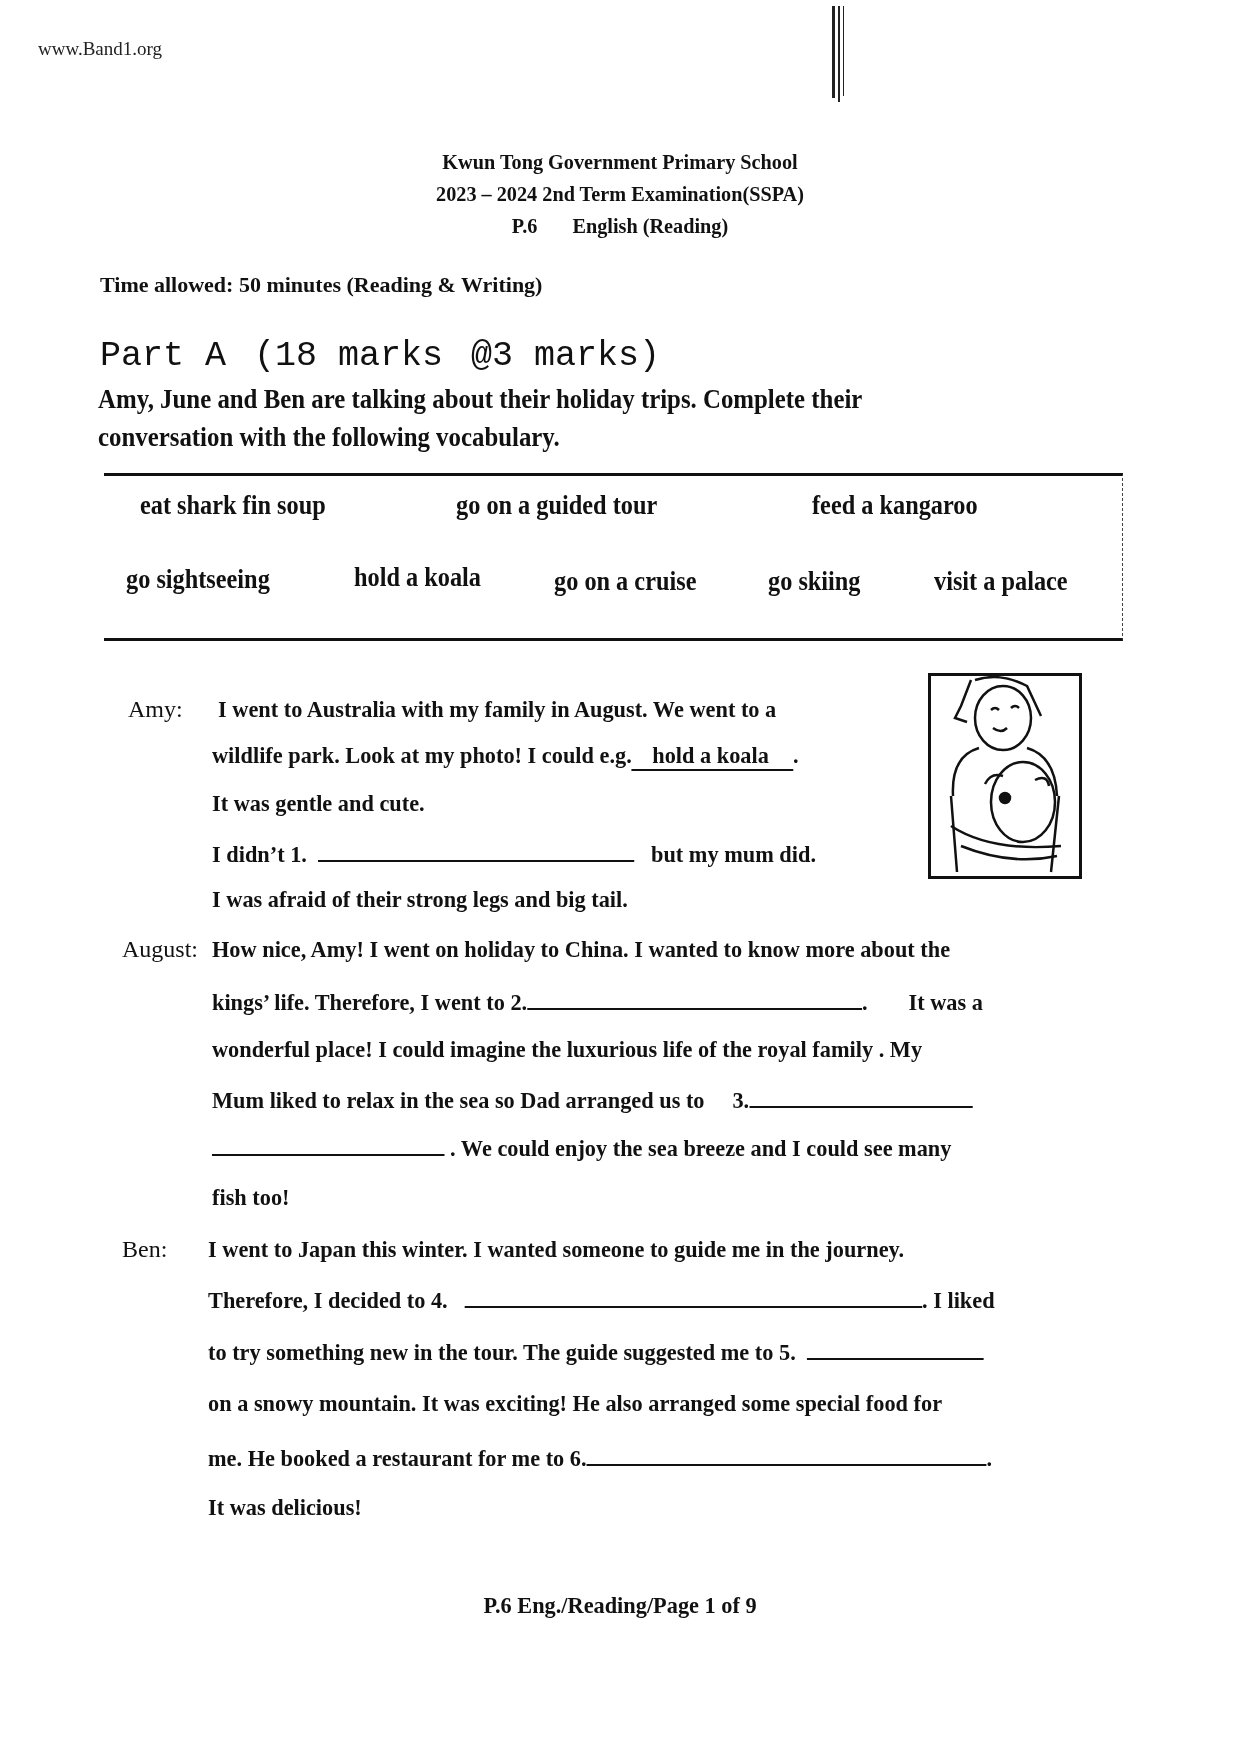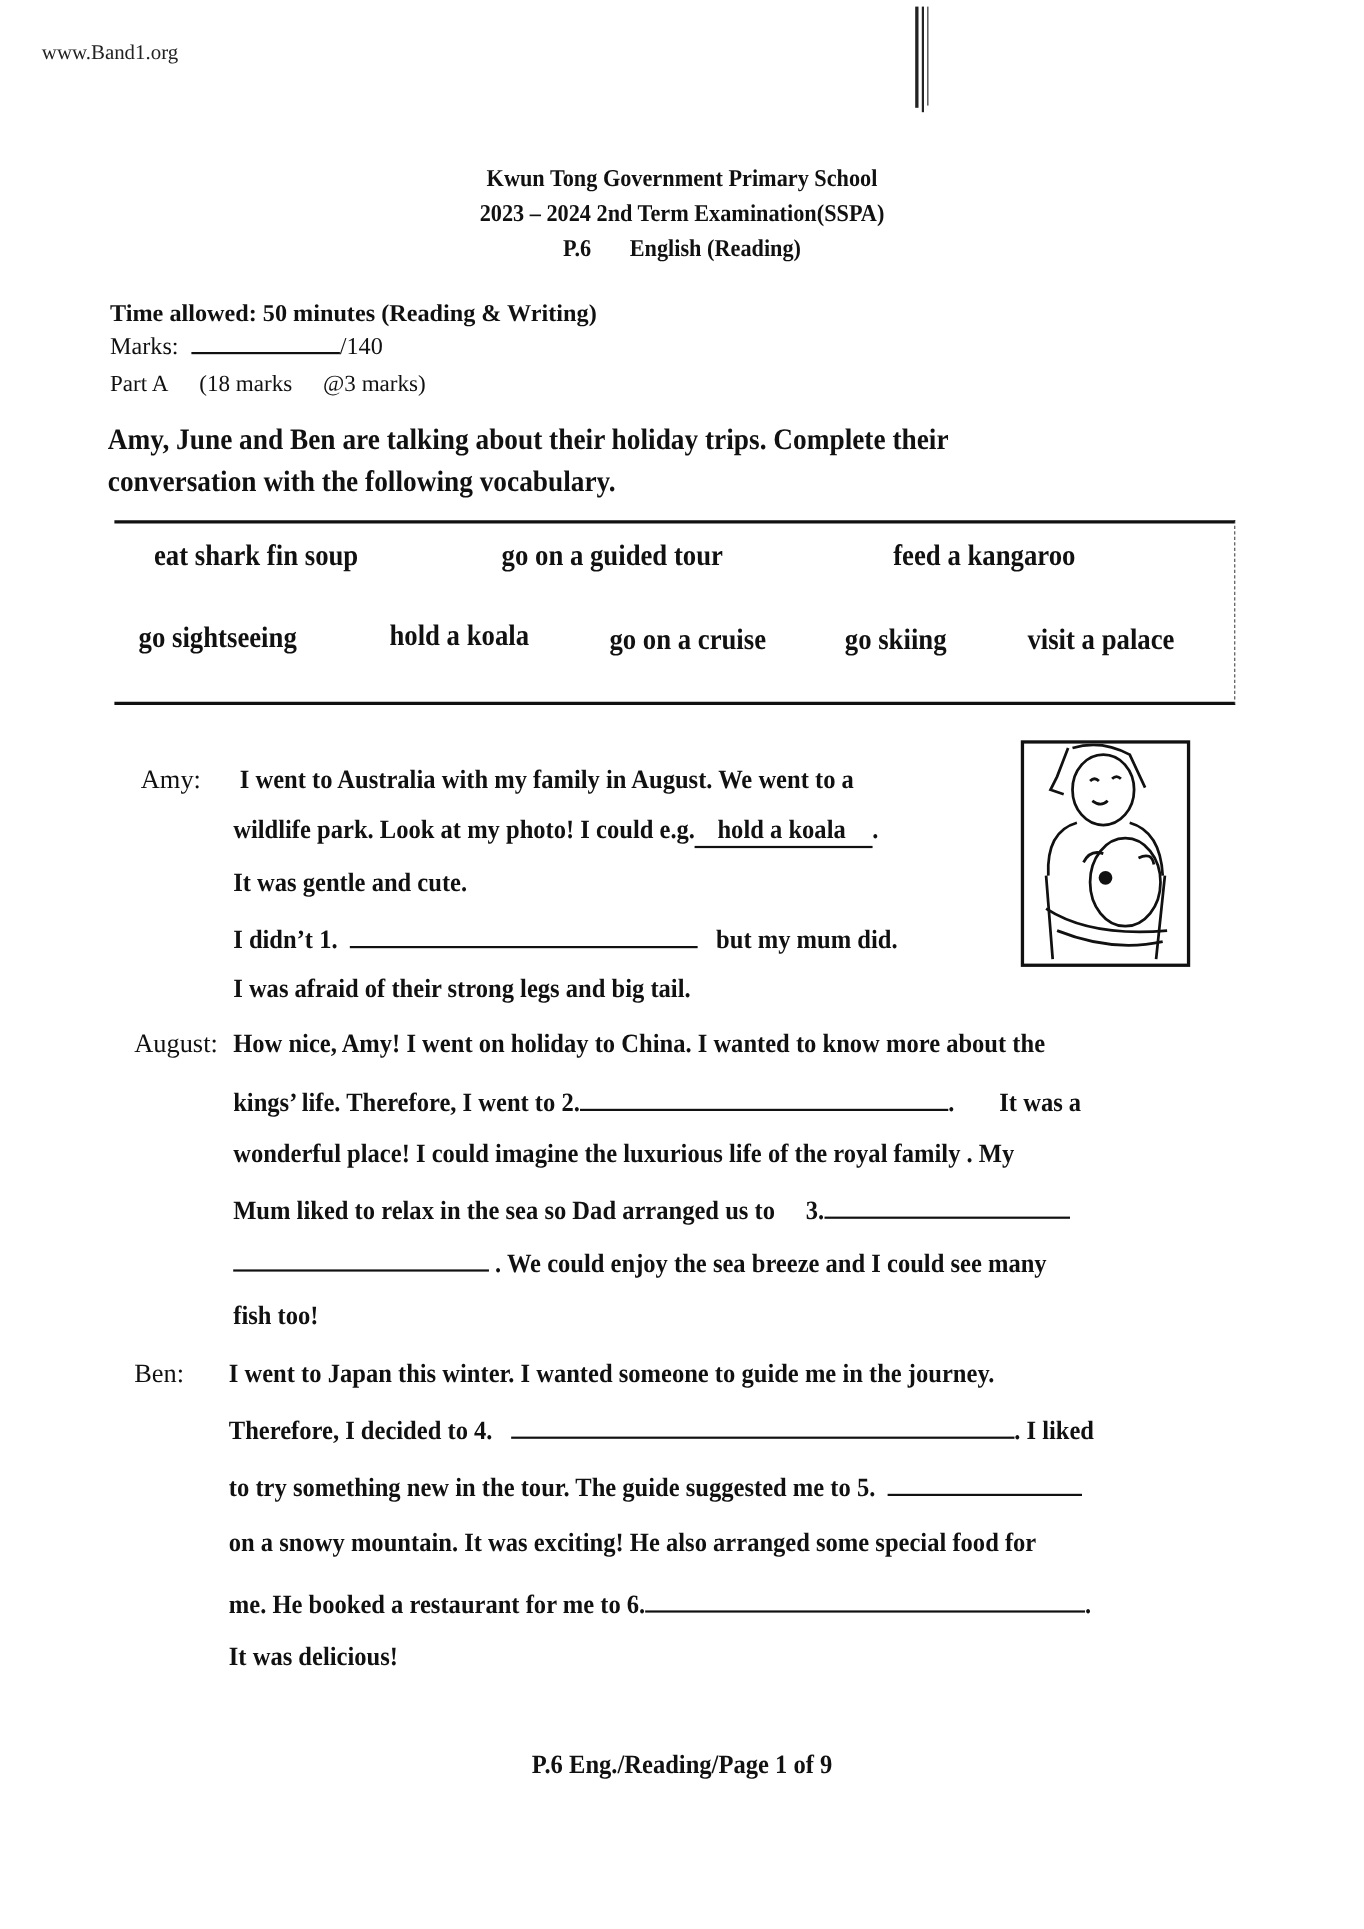--- a/index.html
+++ b/index.html
@@ -6,23 +6,23 @@
   body {
     width: 1240px; height: 1754px; position: relative; overflow: hidden;
     font-family: "Liberation Serif", "DejaVu Serif", serif; color: #111;
   }
   .abs { position: absolute; }
   .watermark { left: 38px; top: 38px; font-family: Liberation Serif, serif; font-size: 19px; color: #222; }
   .scan-mark { left: 832px; top: 6px; width: 14px; height: 94px; }
   .scan-mark span { position: absolute; top: 0; width: 2px; background: #222; }
   .header { left: 0; width: 1240px; text-align: center; font-size: 22px; font-weight: bold; line-height: 32px; top: 146px; transform: scaleX(0.92); }
   .header .p6 { margin-right: 38px; }
-  .meta { left: 100px; top: 270px; font-size: 22px; font-weight: bold; line-height: 30px; }
+  .meta { left: 100px; top: 270px; font-size: 22px; font-weight: bold; line-height: 30px; text-align: right; }
   .meta .blank { display: inline-block; width: 135px; border-bottom: 2px solid #111; height: 20px; vertical-align: baseline; margin-left: 6px; }
-  .partA { left: 100px; top: 336px; font-size: 21px; font-weight: normal; }
+  .partA { left: 100px; top: 336px; font-size: 35px; font-weight: normal; font-family: Liberation Mono, monospace; }
   .partA .gap { display: inline-block; width: 28px; }
   .instr { left: 98px; top: 380px; width: 1000px; font-size: 27px; font-weight: bold; line-height: 38px; transform-origin: left; transform: scaleX(0.92); }
   .vocab-box {
     left: 104px; top: 473px; width: 1018px; height: 162px;
     border-top: 3px solid #111; border-bottom: 3px solid #111; border-right: 1.5px dashed #444;
   }
   .vocab { position: absolute; font-size: 27px; font-weight: bold; white-space: nowrap; transform-origin: left; transform: scaleX(0.9); }
   .line { position: absolute; font-size: 24px; font-weight: bold; white-space: nowrap; transform-origin: left; transform: scaleX(0.93); }
   .speaker { position: absolute; font-size: 24px; font-weight: normal; }
   .blank-line { display: inline-block; border-bottom: 2px solid #111; height: 22px; vertical-align: baseline; }
@@ -41,24 +41,20 @@
 </div>
 
 <div class="abs header">
   <div>Kwun Tong Government Primary School</div>
   <div>2023 – 2024 2nd Term Examination(SSPA)</div>
   <div><span class="p6">P.6</span><span>English (Reading)</span></div>
 </div>
 
 <div class="abs meta">
   <div>Time allowed: 50 minutes (Reading &amp; Writing)</div>
-  <div>
-    <span style="font-weight:normal">Marks:</span>
-    <span class="blank"></span><span style="font-weight:normal">/140</span>
-  </div>
 </div>
 
 <div class="abs partA">
   <span>Part A</span><span class="gap"></span><span>(18 marks</span><span class="gap"></span><span>@3 marks)</span>
 </div>
 
 <div class="abs instr">
   <div>Amy, June and Ben are talking about their holiday trips. Complete their</div>
   <div>conversation with the following vocabulary.</div>
 </div>

